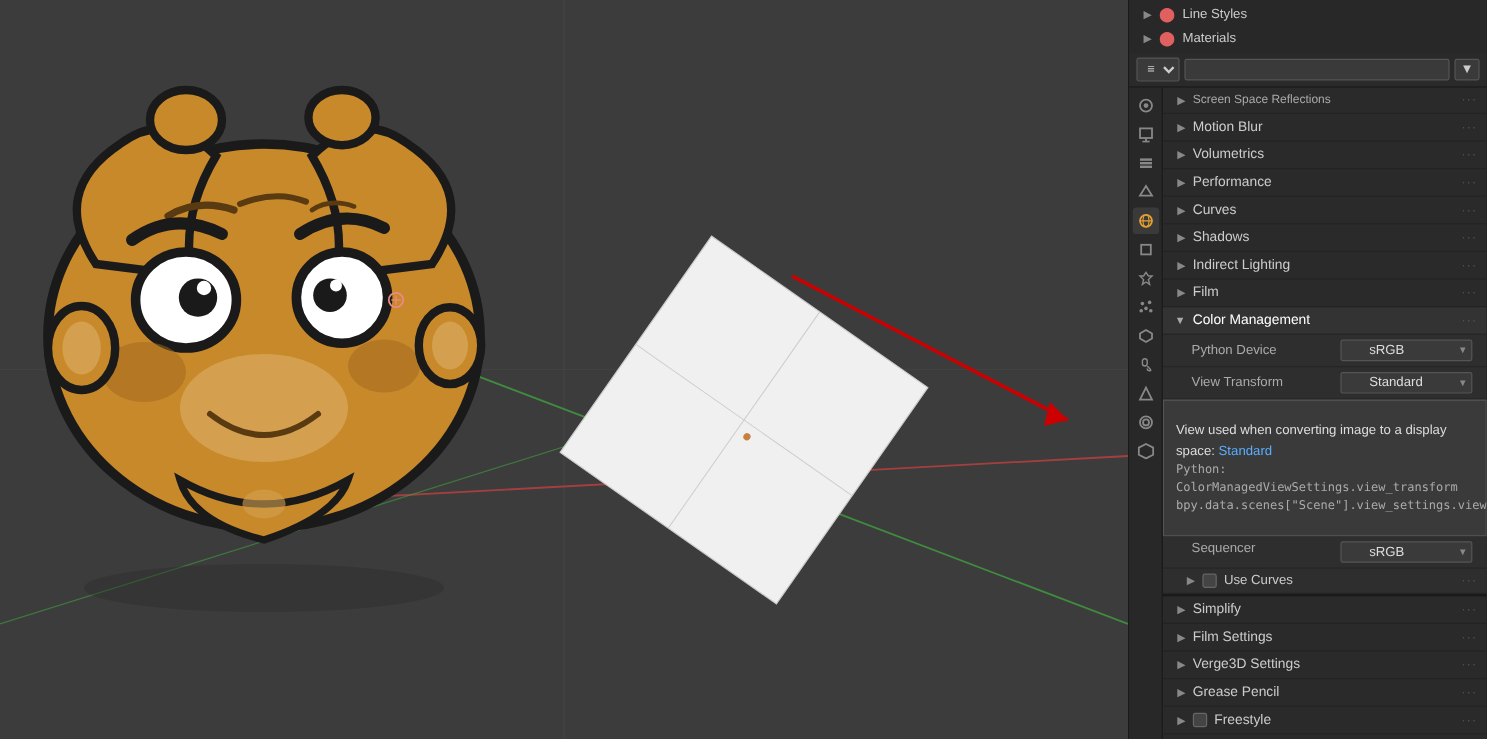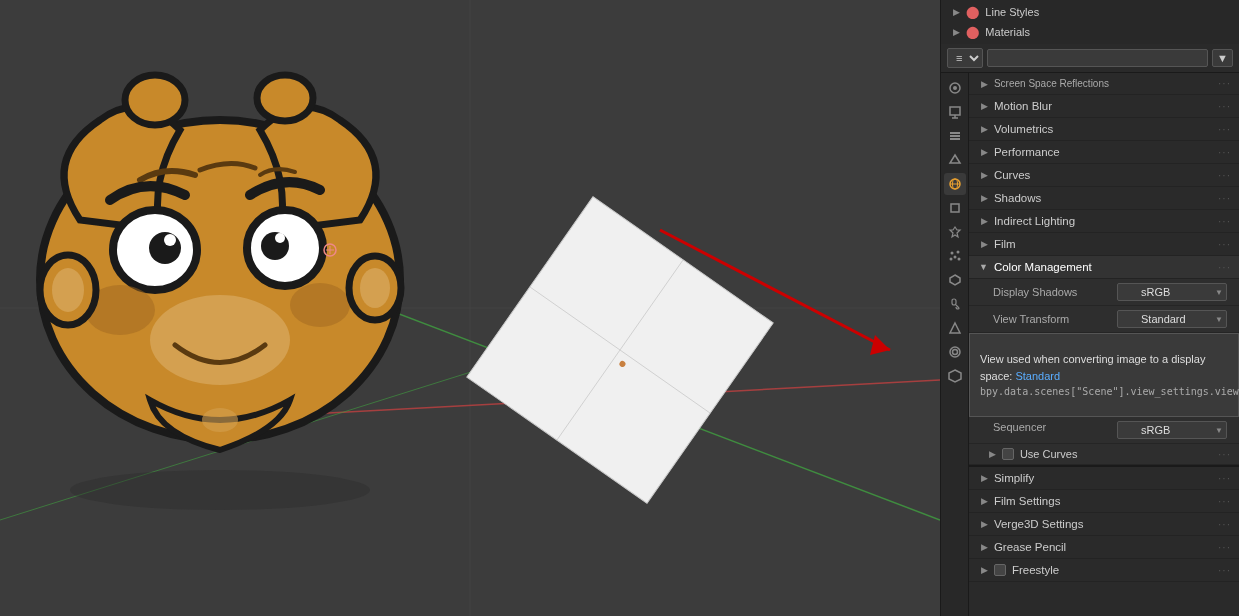--- a/index.html
+++ b/index.html
@@ -523,21 +523,21 @@
 
       <div class="color-mgmt-header">
         <span class="prop-chevron">▼</span>
         <span>Color Management</span>
         <span class="prop-dots" style="margin-left:auto; color:#555; font-size:10px;">···</span>
       </div>
 
       <div class="color-mgmt-body">
 
         <div class="cm-row">
-          <span class="cm-label">Display Shadows</span>
+          <span class="cm-label">Python Device</span>
           <div class="cm-select-wrap">
             <select class="cm-select">
               <option>sRGB</option>
             </select>
           </div>
         </div>
 
         <div class="cm-row">
           <span class="cm-label">View Transform</span>
           <div class="cm-select-wrap">
@@ -545,20 +545,21 @@
               <option>Standard</option>
             </select>
           </div>
         </div>
 
         <div class="info-tooltip">
           <div class="info-title">
             <span>View used when converting image to a display space: </span>
             <span class="info-highlight">Standard</span>
           </div>
+          <div class="info-code">Python: ColorManagedViewSettings.view_transform</div>
           <div class="info-code">bpy.data.scenes["Scene"].view_settings.view_transform</div>
         </div>
 
         <div class="cm-row-seq">
           <span class="cm-label">Sequencer</span>
           <div class="cm-select-wrap">
             <select class="cm-select">
               <option>sRGB</option>
             </select>
           </div>

